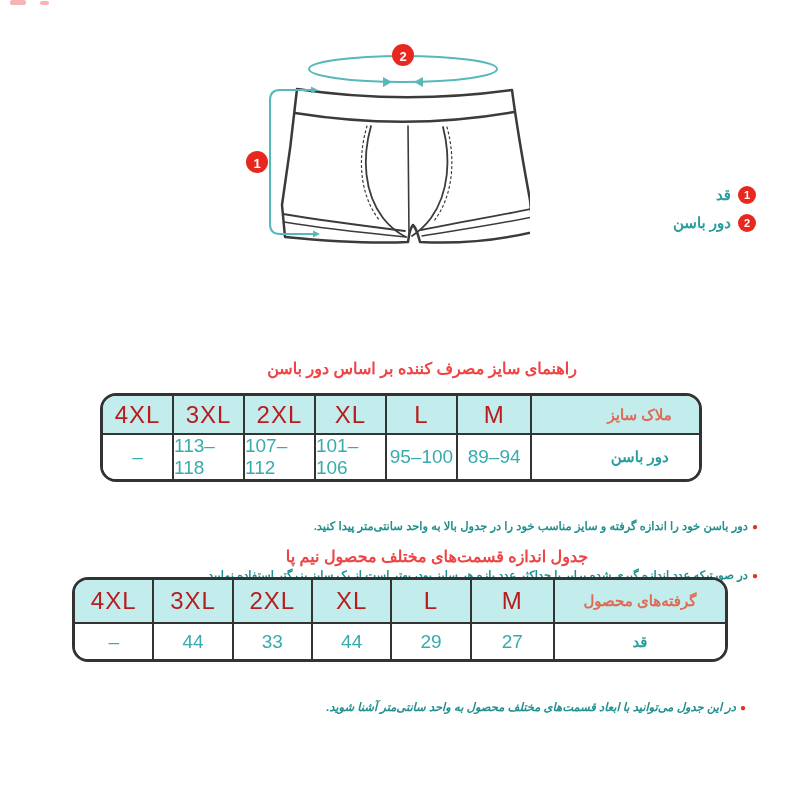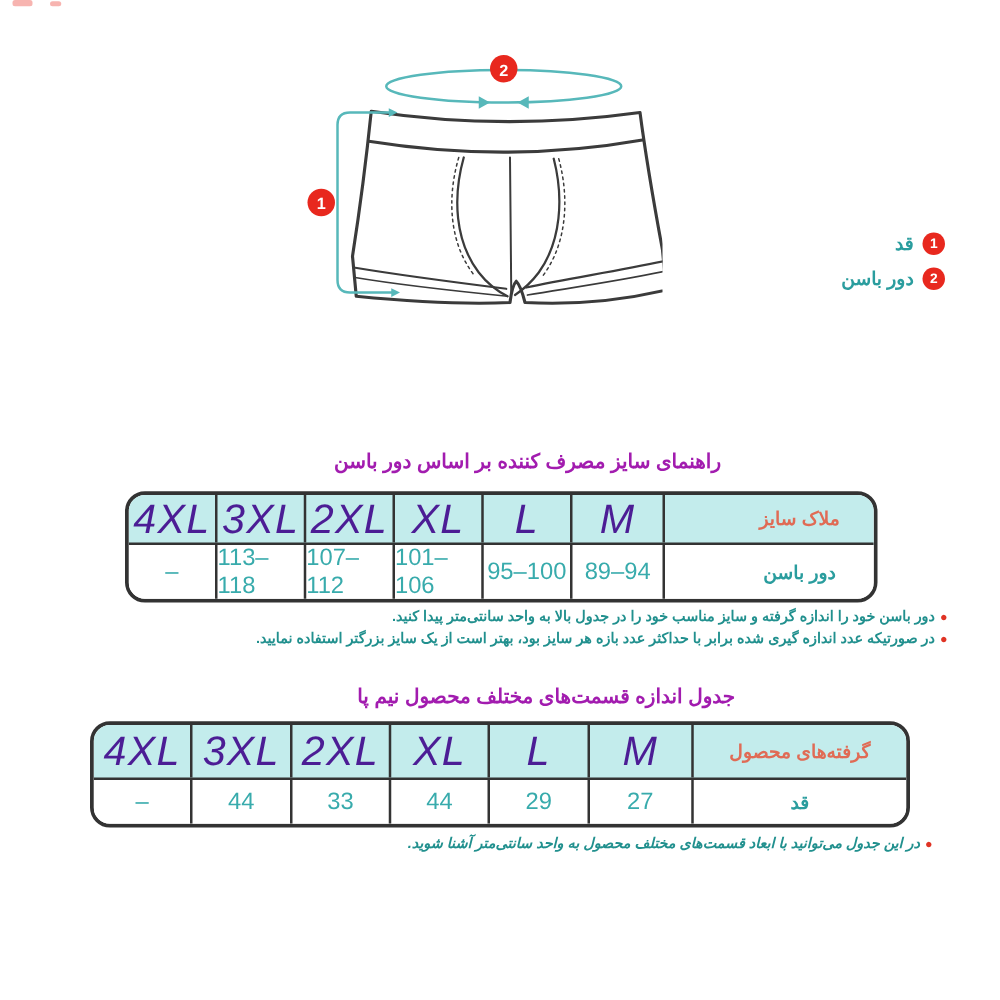--- a/index.html
+++ b/index.html
@@ -13,47 +13,47 @@
   .diagram { position:absolute; left:240px; top:38px; width:290px; height:215px; }
 
   .legend { position:absolute; right:44px; top:186px; direction:rtl; }
   .legend-row { display:flex; align-items:center; gap:7px; margin-bottom:10px; }
   .legend-badge { width:18px; height:18px; border-radius:50%; background:#e8281e; color:#fff;
                   font-size:11px; font-weight:bold; display:flex; align-items:center; justify-content:center; }
   .legend-label { color:#2a9d9e; font-weight:bold; font-size:15px; }
 
   
   .sec-title { position:absolute; left:0; right:0; text-align:center; direction:rtl;
-               color:#a21caf; font-weight:bold; font-size:16px;padding-left:44px; }
+               color:#ef4444; font-weight:bold; font-size:16px;padding-left:44px; }
   .title-1 { top:359px; }
   .title-2 { top:547px;margin-left:30px; }
 
   
   .sz-table { position:absolute; border:3px solid #333333; border-radius:16px; overflow:hidden;
               display:flex; flex-direction:column; background:#fff; }
   .table-1 { left:100px; top:393px; width:602px; height:89px; }
   .table-2 { left:72px;  top:577px; width:656px; height:85px; }
   .t-row { display:flex; width:100%; }
   .t-head { height:44px; background:#c3ecec; border-bottom:2.5px solid #333333; }
   .t-data { flex:1; background:#ffffff; }
   .t-cell { display:flex; align-items:center; justify-content:center; border-right:2.5px solid #333333; }
   .t-cell:last-child { border-right:none; }
   .c-sz  { flex:1; }
   .c-m   { flex:1.05; }
   .c-lbl { flex:1.72;padding-left:48px; }
   .c-lbl2{ flex:2.2; }
-  .size-txt  { color:#4c1d95; font-size:33px; letter-spacing:1px;font-style:italic; }
+  .size-txt  { color:#b91c1c; font-size:24px; letter-spacing:1px; }
   .val-txt   { color:#38abac; font-size:19px; }
   .lbl-head  { color:#e06b55; font-weight:bold; font-size:15px; direction:rtl; }
   .lbl-data  { color:#2a9d9e; font-weight:bold; font-size:15px; direction:rtl; }
 
   
   .notes-1 { position:absolute; right:42px; top:486px; direction:rtl; text-align:right; }
   .notes-2 { position:absolute; right:54px; top:667px; direction:rtl; text-align:center;font-style:italic; }
-  .note-line { color:#21908e; font-weight:bold; font-size:11.5px; line-height:17px; white-space:nowrap; }
+  .note-line { color:#21908e; font-weight:bold; font-size:11.5px; line-height:17px; white-space:nowrap;margin-top:32px; }
   .bullet { color:#e03324; font-size:10px; margin-left:4px; }
 </style>
 </head>
 <body>
 
 <div class="edge-mark" style="left:10px; top:0; width:16px; height:5px;"></div>
 <div class="edge-mark" style="left:40px; top:1px; width:9px; height:4px;"></div>
 
 <div class="diagram">
   <svg width="290" height="215" viewBox="0 0 290 215">

